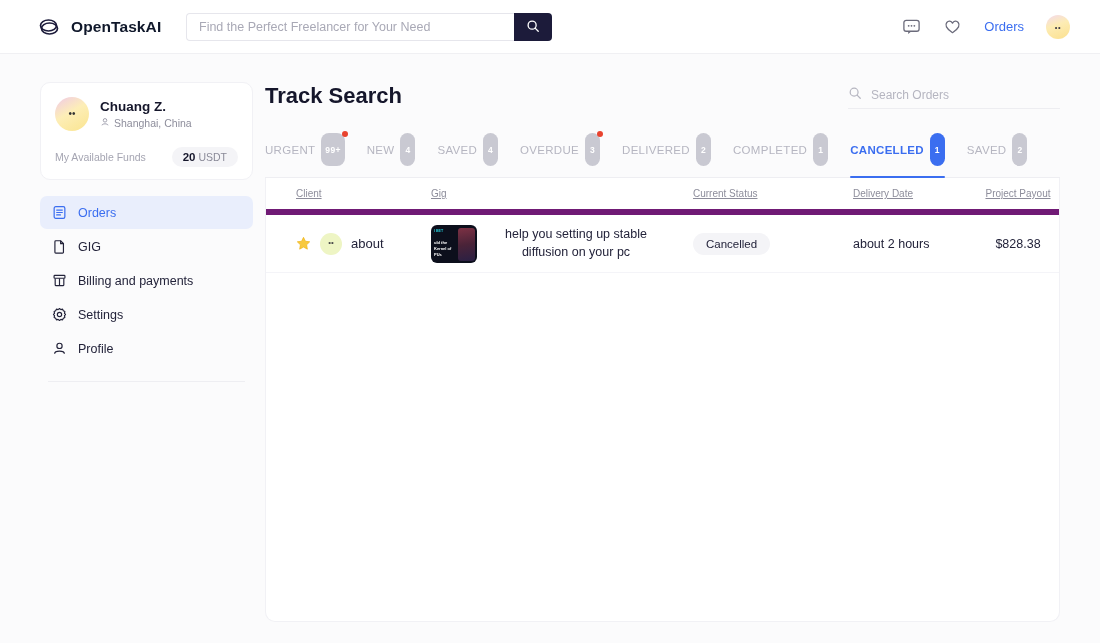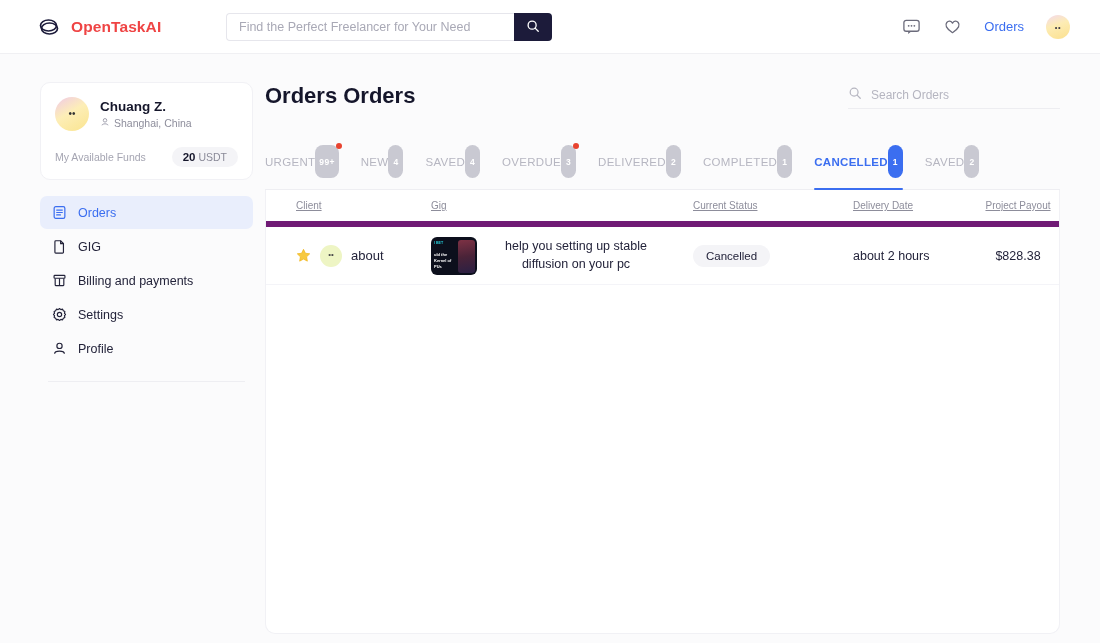--- a/index.html
+++ b/index.html
@@ -15,32 +15,32 @@
     position: relative;
     height: 54px;
     background: #ffffff;
     border-bottom: 1px solid #f0f0f3;
     display: flex;
     align-items: center;
   }
   .brand { display: flex; align-items: center; gap: 9px; margin-left: 36px; }
   .brand-logo { width: 26px; height: 26px; display: block; }
   .brand-name {
-    font-size: 15.5px; font-weight: bold; color: #ef4444; letter-spacing: .1px;
+    font-size: 15.5px; font-weight: bold; color: #0f172a; letter-spacing: .1px;
   }
   .searchwrap {
     position: absolute; left: 186px; top: 13px;
     width: 366px; height: 28px;
     display: flex; align-items: stretch;
   }
   .search-input {
     flex: 1; border: 1px solid #e6e6ec; border-right: none;
     border-radius: 4px 0 0 4px; background: #fff;
     padding: 0 12px; font-size: 12.5px; color: #2a2a38;
-    font-family: "Liberation Sans", sans-serif; outline: none; margin-left: 40px;
+    font-family: "Liberation Sans", sans-serif; outline: none;
   }
   .search-input::placeholder { color: #a9a9b6; }
   .search-btn {
     width: 38px; background: #1c1b3a; border: none;
     border-radius: 0 4px 4px 0; cursor: pointer;
     display: flex; align-items: center; justify-content: center;
   }
   .header-right {
     margin-left: auto; margin-right: 30px;
     display: flex; align-items: center; gap: 22px;
@@ -118,23 +118,23 @@
     font-family: "Liberation Sans", sans-serif;
   }
   .order-search input::placeholder { color: #b5b5c0; }
 
   
   .tabs {
     display: flex; align-items: flex-end; gap: 22px;
     margin-top: 24px; border-bottom: 1px solid #eeeef2;
   }
   .tab {
-    position: relative; display: flex; align-items: center; 
+    position: relative; display: flex; align-items: center; gap: 6px;
     padding-bottom: 11px; cursor: pointer;
-    font-size: 11.5px; letter-spacing: .3px; color: #b6b6c1; margin-top: 12px;
+    font-size: 11.5px; letter-spacing: .3px; color: #b6b6c1;
   }
   .tab.active { color: #3b6ef0; font-weight: bold; }
   .tab-badge {
     min-width: 15px; height: 33px; padding: 0 4px; border-radius: 8px;
     background: #c9c9d2; color: #fff; font-size: 8.5px; font-weight: bold;
     display: flex; align-items: center; justify-content: center;
   }
   .tab.active .tab-badge { background: #3b6ef0; }
   .tab .dot {
     position: absolute; right: -3px; top: -2px;
@@ -338,21 +338,21 @@
         <span>Profile</span>
       </div>
 
       <div class="nav-divider"></div>
     </div>
   </div>
 
   <div class="main">
 
     <div class="main-head">
-      <div class="page-title">Orders Orders</div>
+      <div class="page-title">Track Search</div>
       <div class="order-search">
         <span>
           <svg width="14" height="14" viewBox="0 0 16 16">
             <circle cx="7" cy="7" r="4.5" fill="none" stroke="#b5b5c0" stroke-width="1.4"></circle>
             <line x1="10.4" y1="10.4" x2="14" y2="14" stroke="#b5b5c0" stroke-width="1.4" stroke-linecap="round"></line>
           </svg>
         </span>
         <input type="text" placeholder="Search Orders" style="">
       </div>
     </div>

